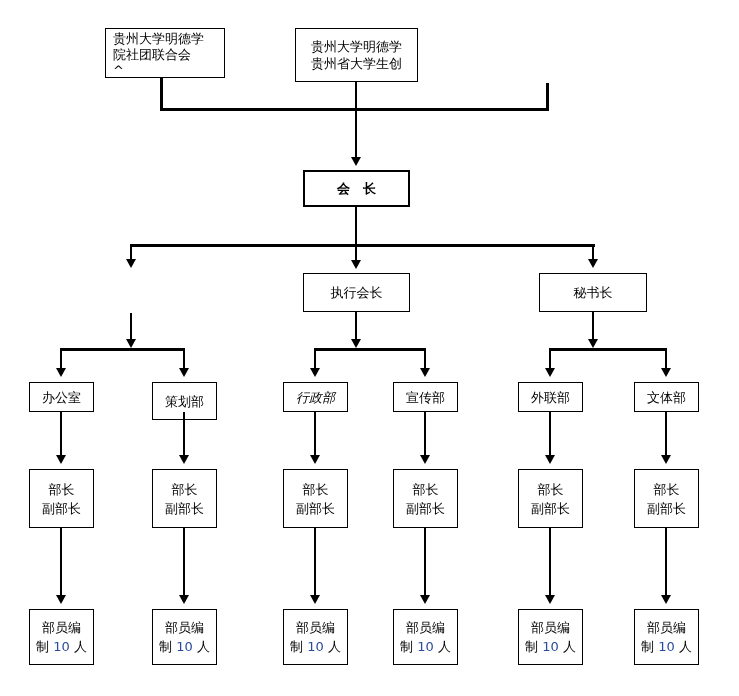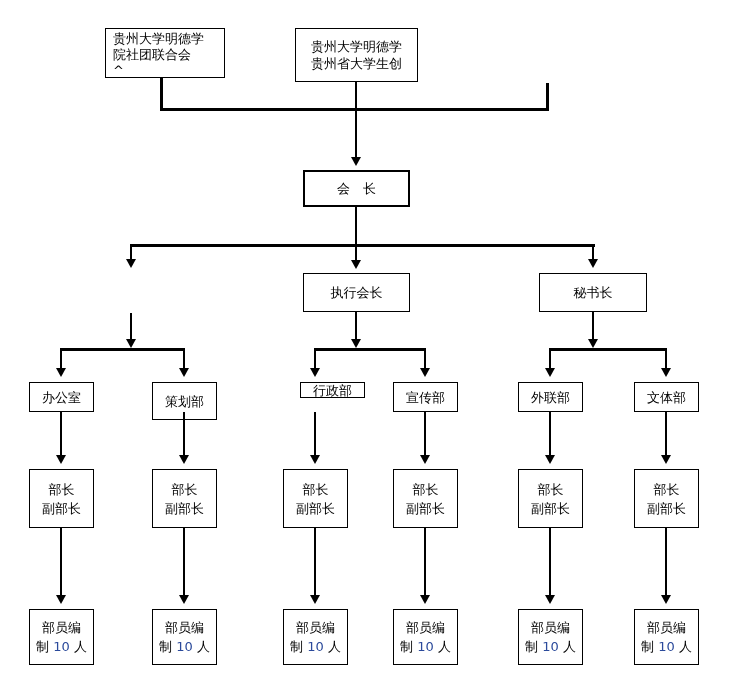--- a/index.html
+++ b/index.html
@@ -8,21 +8,21 @@
     font-family:"DejaVu Sans", sans-serif; color:#000;
     overflow:hidden;
   }
   .box {
     position:absolute; box-sizing:border-box;
     border:1px solid #000; background:#fff;
     display:flex; flex-direction:column;
     align-items:center; justify-content:center;
     text-align:center; font-size:13px; line-height:17px;
   }
-  .box--thick { border-width:2px; }
+  .box--thick { border-width:2px;font-weight:bold; }
   .box--left { align-items:flex-start; justify-content:flex-start; text-align:left; padding:2px 0 0 7px; line-height:16px; }
   .box--tight { line-height:19px; }
   .hline, .vline { position:absolute; background:#000; }
   .arrow {
     position:absolute; width:0; height:0;
     border-left:5px solid transparent;
     border-right:5px solid transparent;
     border-top:9px solid #000;
   }
   .num { color:#2b4a9b; }
@@ -92,21 +92,21 @@
   <div class="arrow" style="left:545px;top:368px;"></div>
   <div class="vline" style="left:665px;top:351px;width:2px;height:17px;"></div>
   <div class="arrow" style="left:661px;top:368px;"></div>
 
   <div class="box" style="left:29px;top:382px;width:65px;height:30px;">
     <span>办公室</span>
   </div>
   <div class="box" style="left:152px;top:382px;width:65px;height:38px;">
     <span>策划部</span>
   </div>
-  <div class="box" style="left:300px;top:382px;width:65px;height:16px;">
+  <div class="box" style="left:283px;top:382px;width:65px;height:30px;font-style:italic;">
     <span>行政部</span>
   </div>
   <div class="box" style="left:393px;top:382px;width:65px;height:30px;">
     <span>宣传部</span>
   </div>
   <div class="box" style="left:518px;top:382px;width:65px;height:30px;">
     <span>外联部</span>
   </div>
   <div class="box" style="left:634px;top:382px;width:65px;height:30px;">
     <span>文体部</span>

